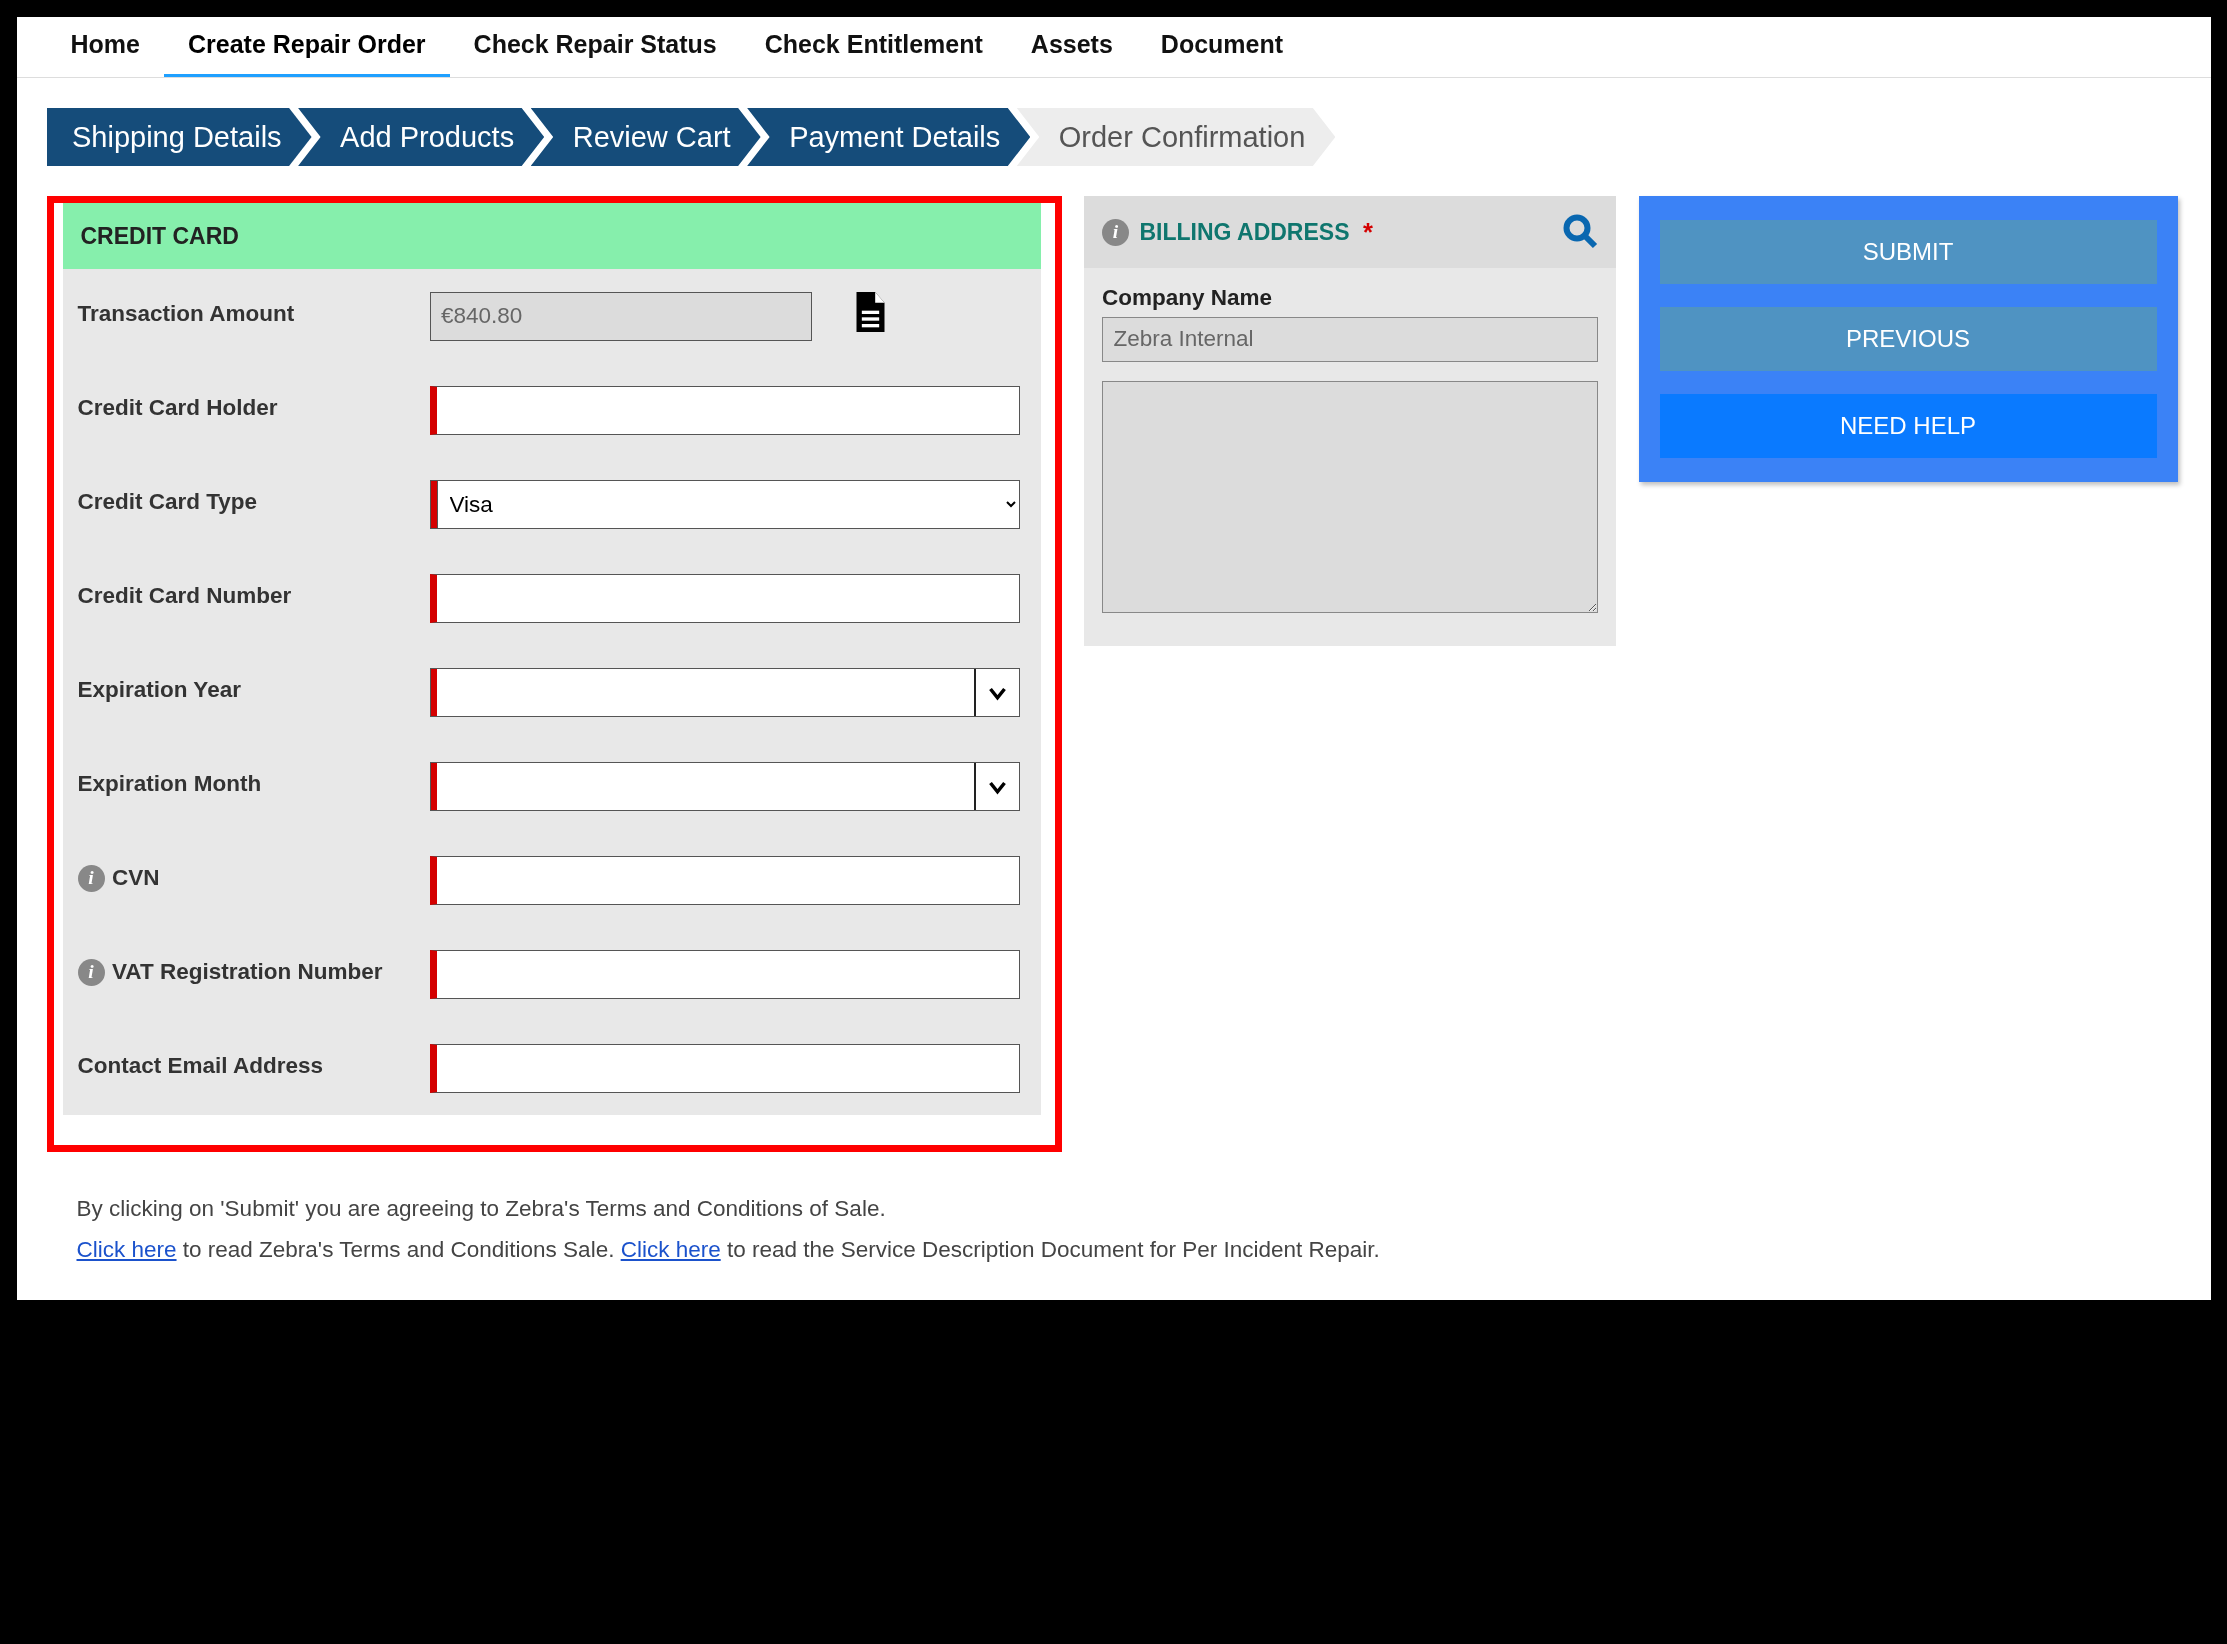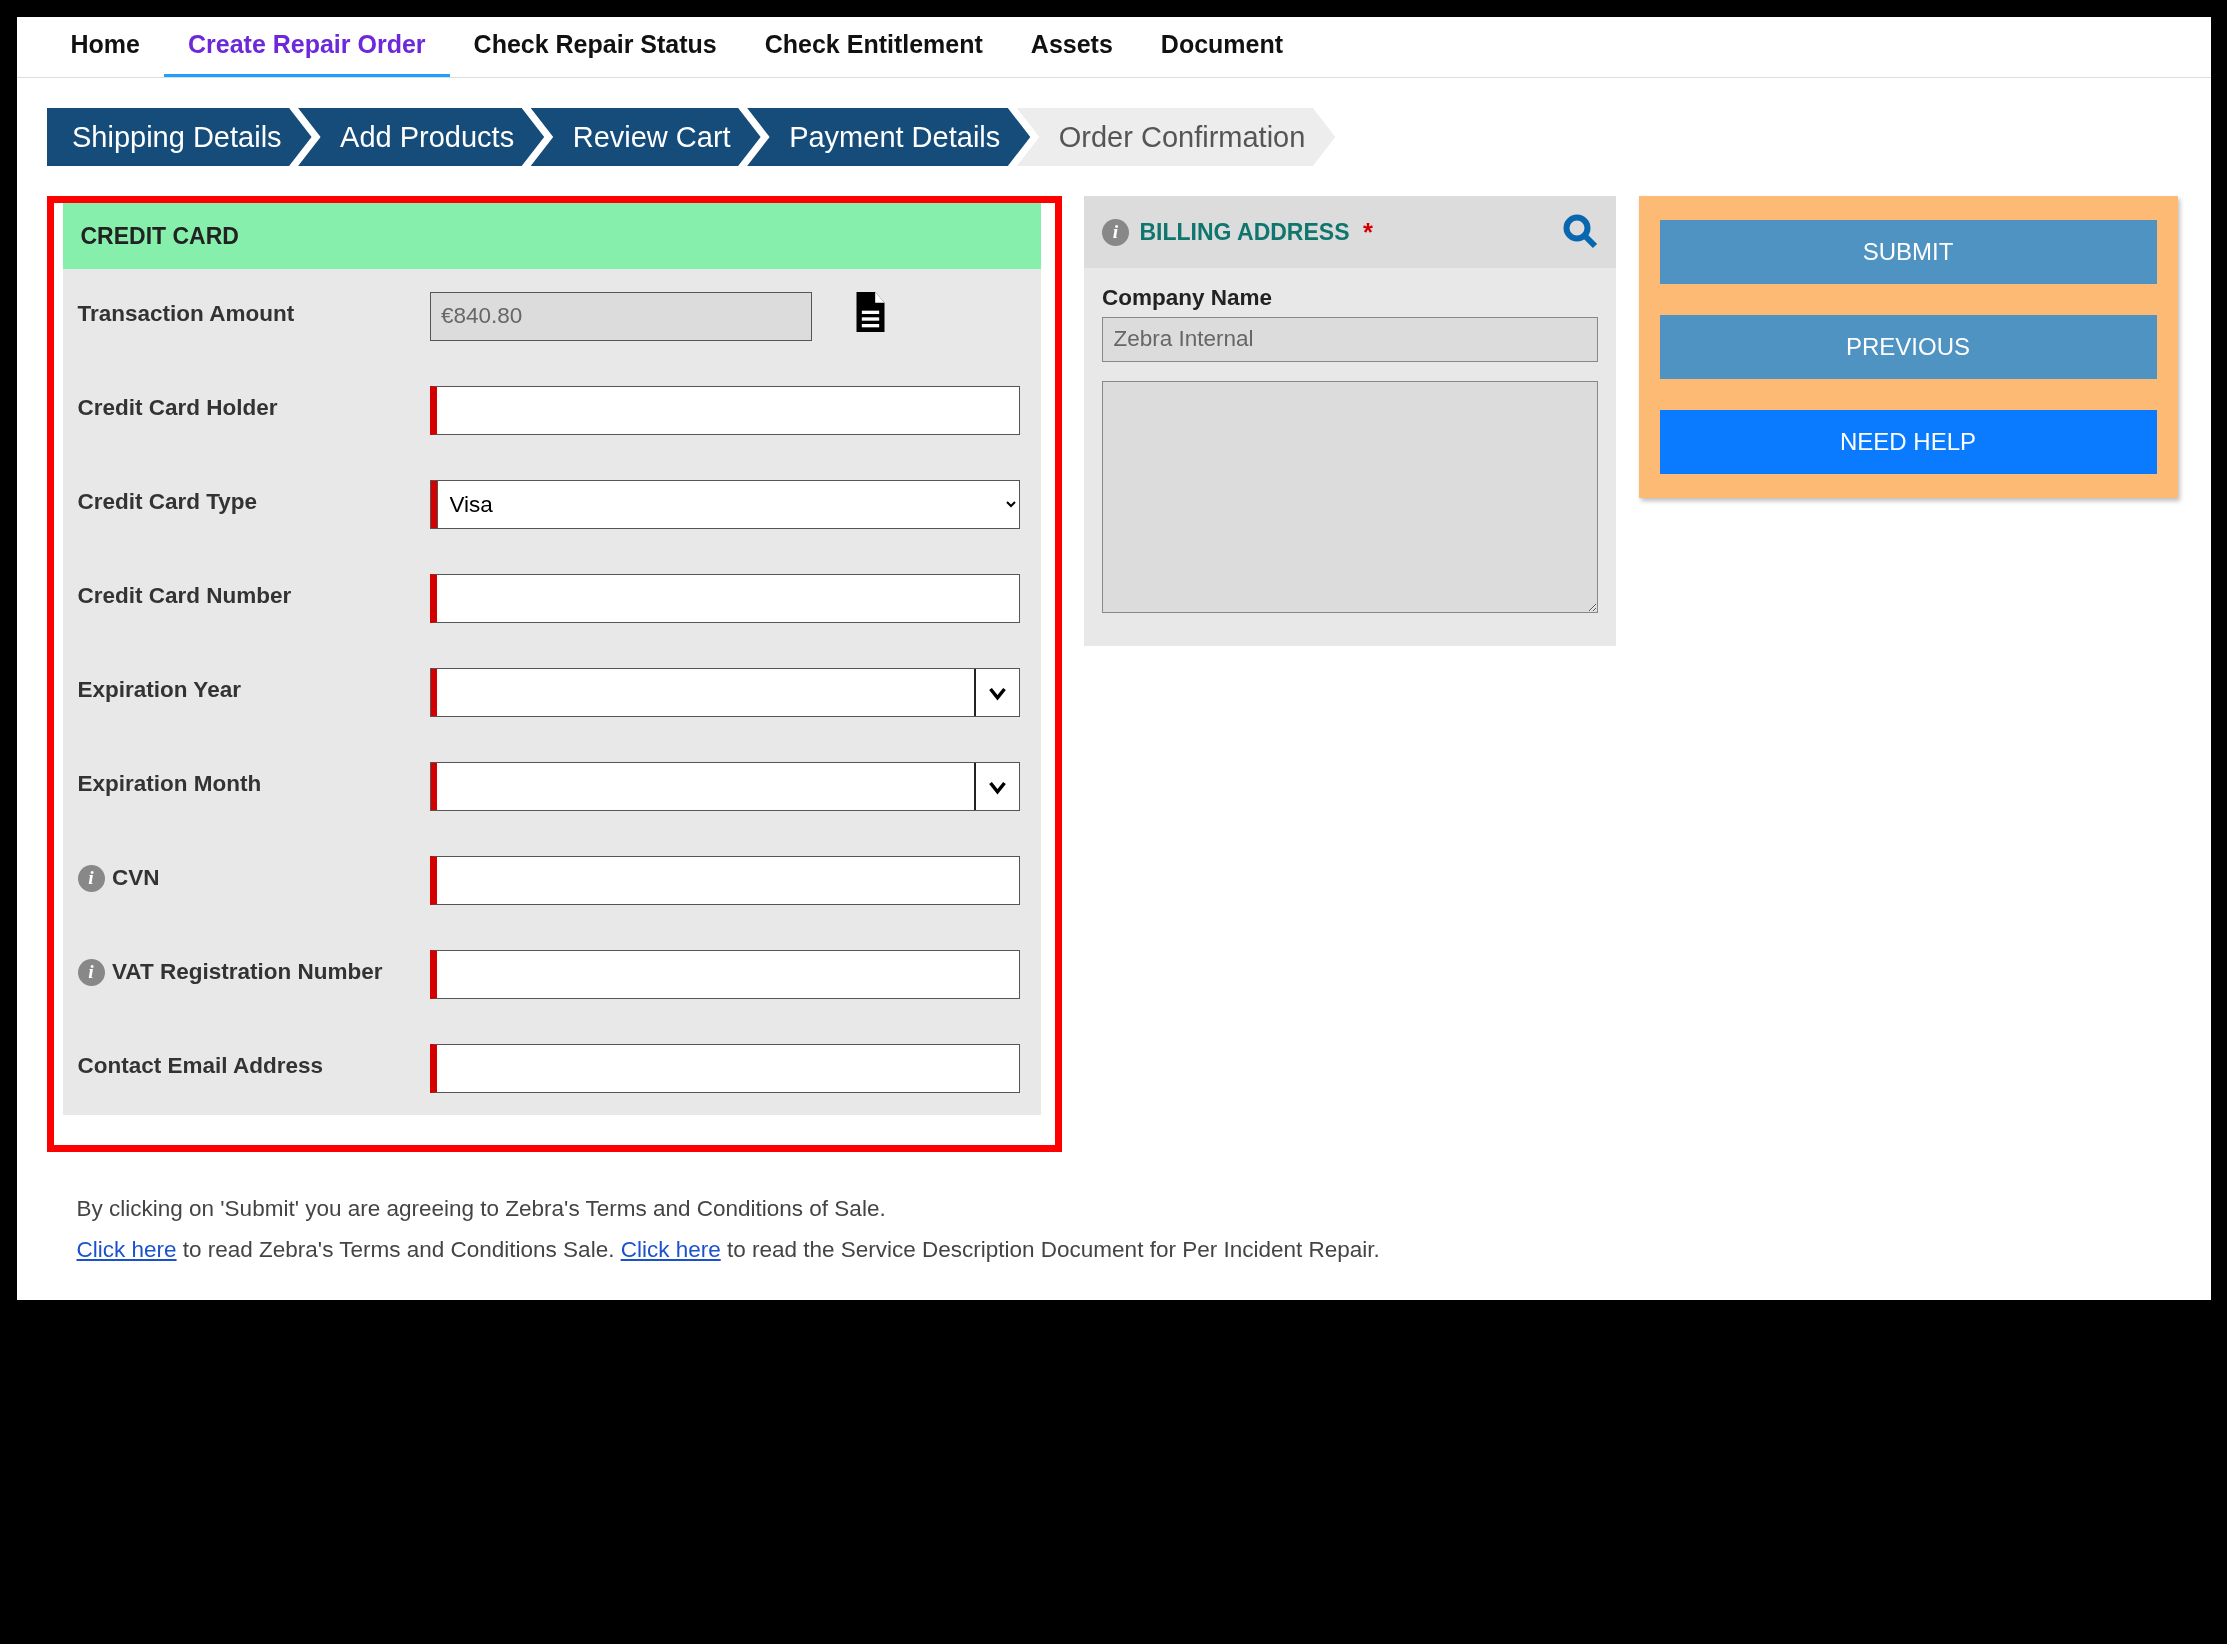--- a/index.html
+++ b/index.html
@@ -24,21 +24,21 @@
   }
   .topnav-item {
     padding: 13.5px 24px 15px 24px;
     font-size: 25px;
     font-weight: bold;
     color: #111;
     cursor: pointer;
     border-bottom: 3.7px solid transparent;
   }
   .topnav-item.active {
-    color: #6d28d9;
+    color: #000000;
     border-bottom-color: #1fa0ff;
   }
 
   
   .steps {
     display: flex;
     margin: 30px 0 0 30px;
     height: 58px;
   }
   .step {
@@ -188,27 +188,27 @@
     width: 100%; height: 45px; border: 1.5px solid #888;
     background: #dcdcdc; color: #666; font-size: 22.5px; padding: 0 10.5px;
   }
   .ba-textarea {
     width: 100%; height: 232px; margin-top: 19.5px;
     border: 1.5px solid #888; background: #dcdcdc; resize: both;
   }
 
   
   .actions {
-    background: #fdba74;
+    background: #3b82f6;
     padding: 24px 21px;
     width: 539px;
     flex-shrink: 0;
     display: flex;
     flex-direction: column;
-    gap: 31px;
+    gap: 23px;
     box-shadow: 2.2px 3px 4.5px rgba(0,0,0,0.25);
   }
   .btn {
     height: 64px;
     display: flex;
     align-items: center;
     justify-content: center;
     font-size: 24px;
     color: #fff;
     cursor: pointer;

